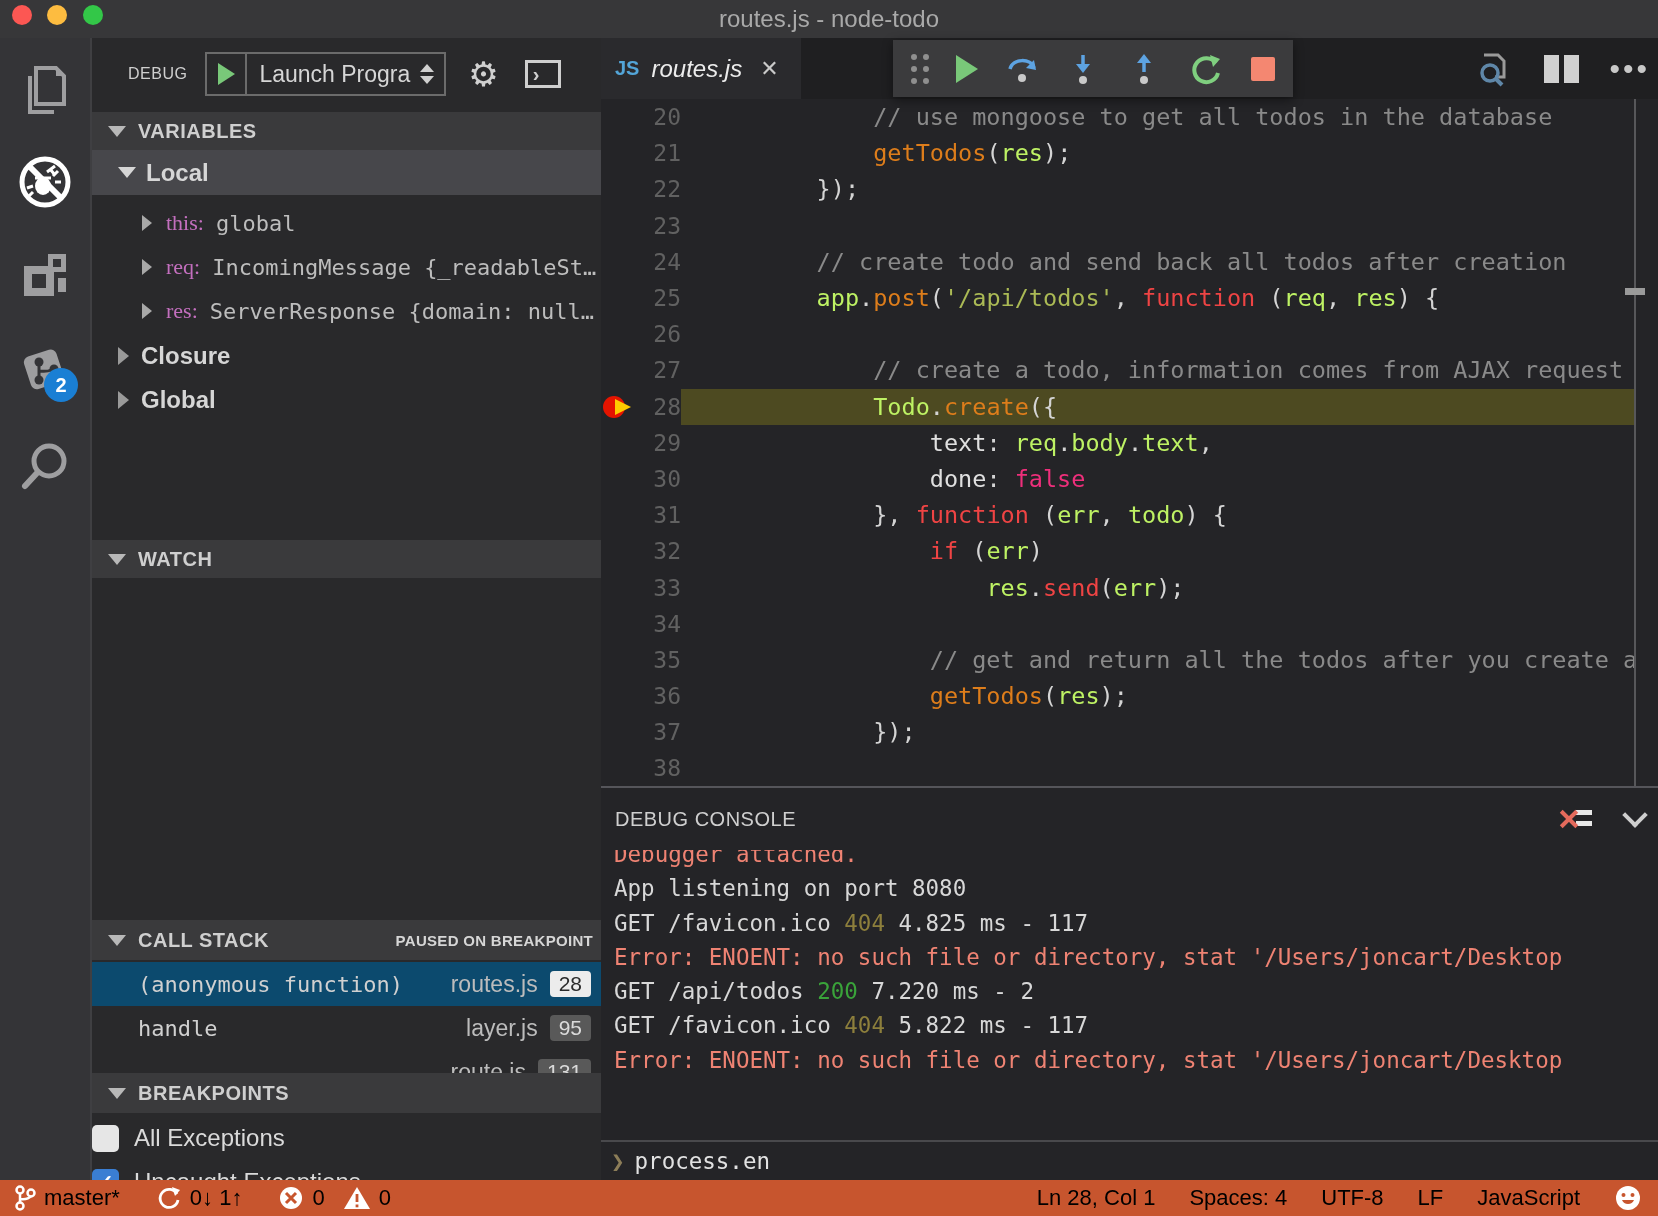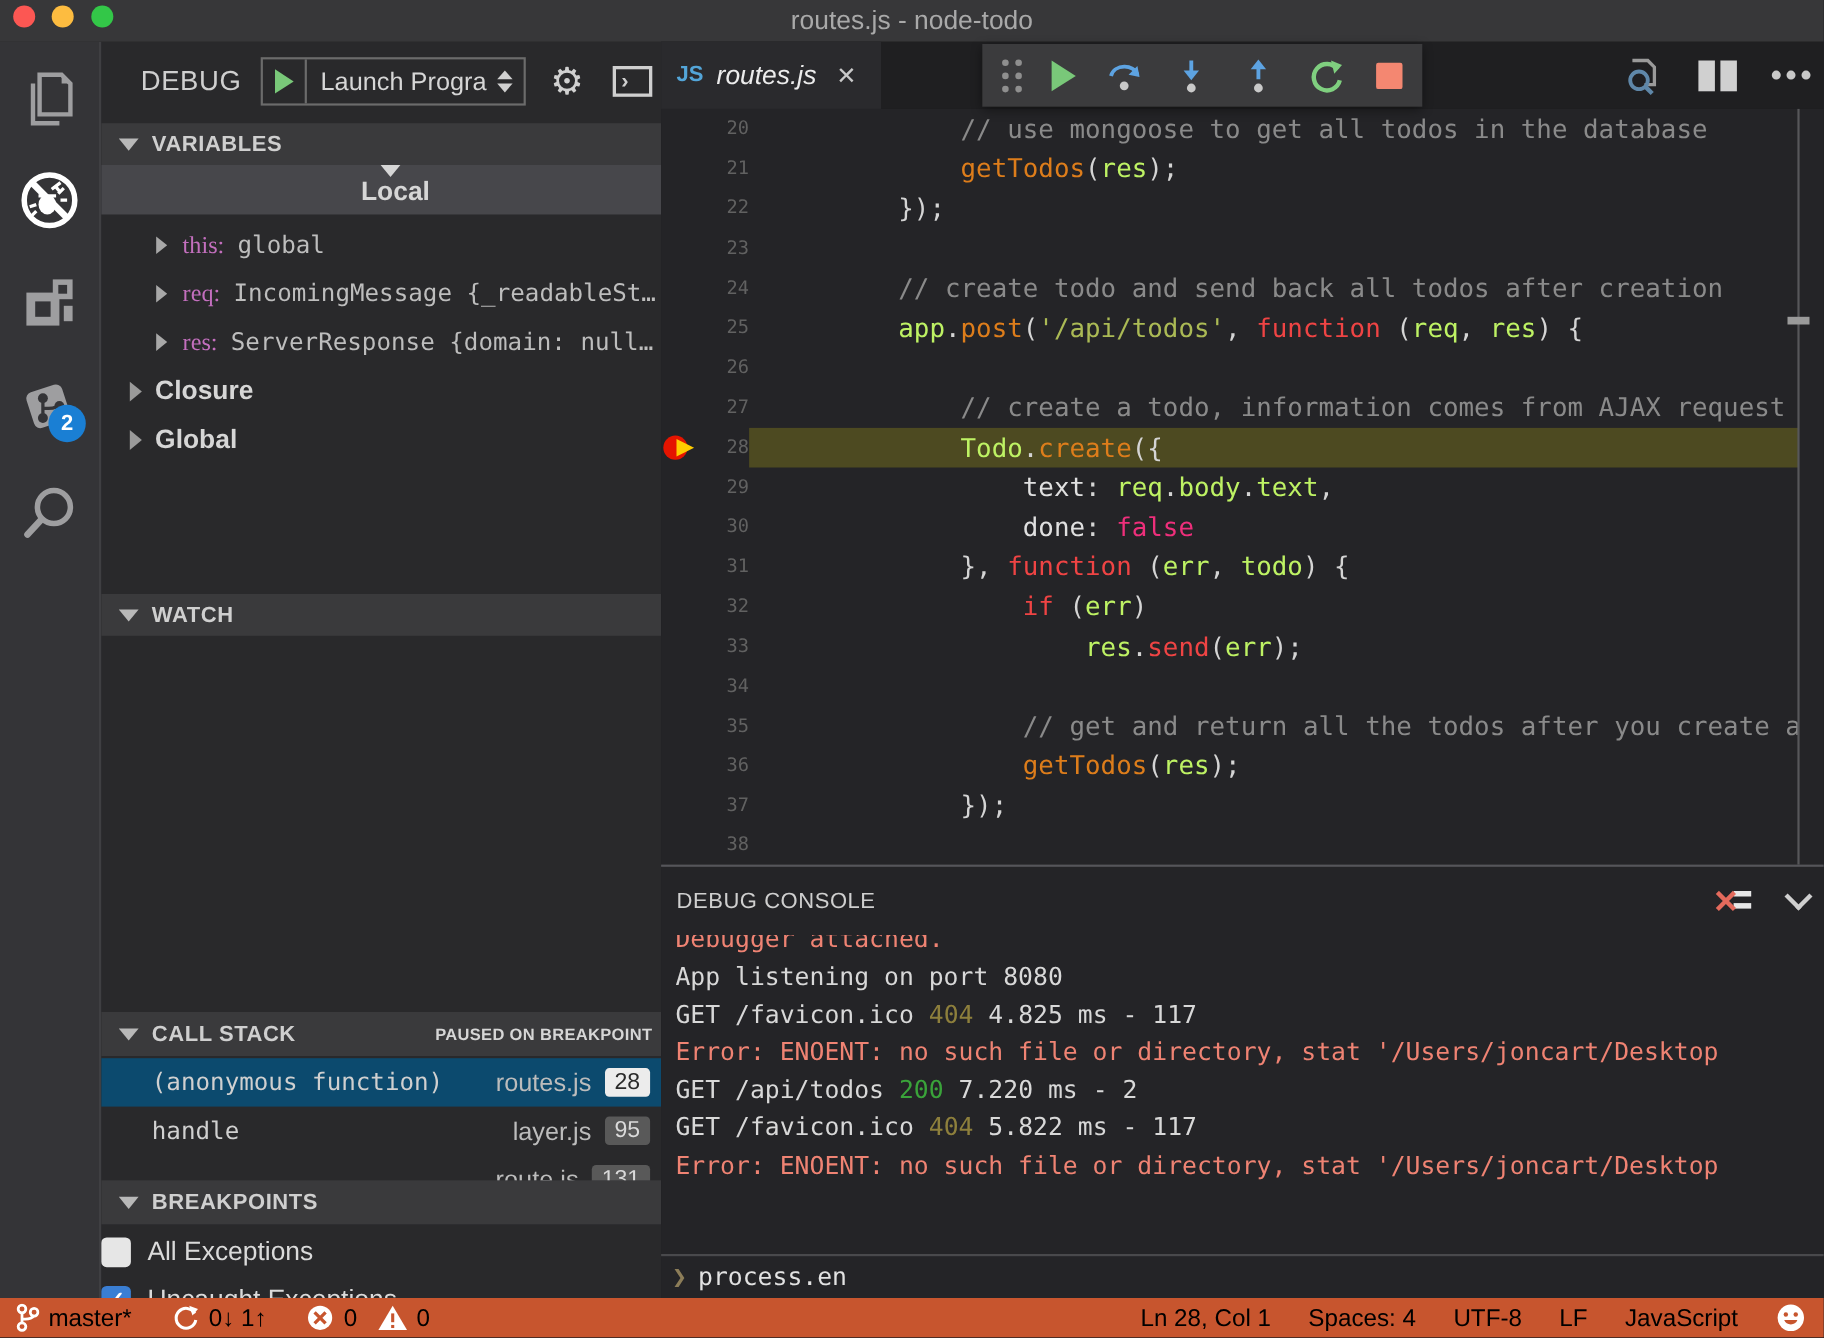--- a/index.html
+++ b/index.html
@@ -23,21 +23,21 @@
   .activitybar{position:absolute;left:0;top:38px;width:90px;bottom:36px;background:#343437;}
   .act-item{position:absolute;left:0;width:90px;height:64px;display:flex;align-items:center;justify-content:center;}
   .act-badge{position:absolute;left:44px;top:30px;width:34px;height:34px;border-radius:50%;
     background:var(--activity-badge);color:#fff;font-size:20px;font-weight:bold;
     display:flex;align-items:center;justify-content:center;}
 
   
   .sidebar{position:absolute;left:90px;top:38px;width:511px;bottom:36px;background:#29292b;
     border-left:2px solid #3f3f42;overflow:hidden;font-size:23px;color:#d0d0d0;}
   .debug-head{position:absolute;left:0;top:0;right:0;height:72px;display:flex;align-items:center;padding-left:36px;}
-  .debug-title{font-size:25px;color:#cfcfcf;letter-spacing:.5px;}
+  .debug-title{font-size:16px;color:#cfcfcf;letter-spacing:.5px;}
   .launch-box{margin-left:18px;height:44px;border:2px solid #6b6b6b;display:flex;align-items:center;}
   .launch-play{width:40px;height:100%;display:flex;align-items:center;justify-content:center;border-right:2px solid #6b6b6b;}
   .tri-play{width:0;height:0;border-left:17px solid #79c879;border-top:11px solid transparent;border-bottom:11px solid transparent;}
   .launch-text{padding:0 10px 0 12px;font-size:23px;color:#d6d6d6;white-space:nowrap;}
   .updown{display:flex;flex-direction:column;gap:4px;padding-right:10px;}
   .updown i{display:block;width:0;height:0;border-left:7px solid transparent;border-right:7px solid transparent;}
   .updown .u{border-bottom:8px solid #d0d0d0;}
   .updown .d{border-top:8px solid #d0d0d0;}
   .gear{margin-left:22px;font-size:34px;color:#d0d0d0;line-height:1;}
   .consoleicon{margin-left:26px;width:36px;height:28px;border:3px solid #cfcfcf;color:#cfcfcf;
@@ -46,21 +46,21 @@
   .sec-hdr{position:absolute;left:0;right:0;height:38px;background:#3a3a3c;display:flex;align-items:center;
     padding-left:16px;font-weight:bold;font-size:20px;color:#cfcfcf;letter-spacing:.5px;z-index:3;}
   .tri-exp{width:0;height:0;border-left:9px solid transparent;border-right:9px solid transparent;
     border-top:11px solid #b8b8b8;margin-right:12px;}
   .tri-col{width:0;height:0;border-top:9px solid transparent;border-bottom:9px solid transparent;
     border-left:11px solid #9a9a9a;margin-right:12px;}
   .paused-badge{margin-left:auto;margin-right:8px;font-size:15px;font-weight:bold;color:#d6d6d6;letter-spacing:.3px;}
 
   .scope-row{position:absolute;left:0;right:0;height:45px;display:flex;align-items:center;padding-left:26px;
     font-weight:bold;font-size:24px;color:#d6d6d6;}
-  .scope-row.selected{background:#47474b;flex-direction:column;}
+  .scope-row.selected{background:#47474b;}
   .var-row{position:absolute;left:0;right:0;height:44px;display:flex;align-items:center;padding-left:50px;
     font-family:"DejaVu Sans Mono",monospace;font-size:22px;white-space:nowrap;overflow:hidden;}
   .var-arrow{width:0;height:0;border-top:8px solid transparent;border-bottom:8px solid transparent;
     border-left:10px solid #a8a8a8;margin-right:14px;flex:none;}
   .var-name{color:#c36fbe;font-family:Liberation Serif, serif;}
   .var-value{color:#bdbdbd;margin-left:12px;}
 
   .cs-row{position:absolute;left:0;right:0;height:44px;display:flex;align-items:center;
     padding-left:46px;padding-right:10px;font-size:23px;color:#d0d0d0;}
   .cs-row.selected{background:#0c4a6e;}
@@ -93,21 +93,21 @@
     padding:0 18px;z-index:6;}
   .grip{display:grid;grid-template-columns:6px 6px;grid-gap:6px;}
   .grip i{width:6px;height:6px;border-radius:50%;background:#8f8f8f;}
   .tri-cont{width:0;height:0;border-left:22px solid #79c879;border-top:14px solid transparent;border-bottom:14px solid transparent;}
   .stop-sq{width:24px;height:24px;background:#f48771;border-radius:2px;}
 
   .code{position:absolute;left:0;top:61px;right:0;height:687px;overflow:hidden;
     font-family:"DejaVu Sans Mono",monospace;font-size:23.5px;}
   .cl-row{position:relative;display:flex;height:36.2px;align-items:center;}
   .cl-glyph{width:26px;flex:none;position:relative;height:100%;}
-  .cl-num{width:54px;flex:none;text-align:right;color:#616161;font-size:17px;}
+  .cl-num{width:54px;flex:none;text-align:right;color:#616161;font-size:23px;}
   .cl-src{flex:1;margin-right:23px;padding-left:79px;white-space:pre;overflow:hidden;height:100%;
     display:flex;align-items:center;}
   .cl-row.current .cl-src{background:var(--current-line);}
   .bp-dot{position:absolute;left:2px;top:7px;width:22px;height:22px;border-radius:50%;background:var(--breakpoint);}
   .bp-arrow{position:absolute;left:14px;top:10px;width:0;height:0;border-left:16px solid var(--paused-arrow);
     border-top:8px solid transparent;border-bottom:8px solid transparent;}
   .tk-comment{color:#8a8a8a}.tk-fn{color:#dd7d1b}.tk-var{color:#bef264}.tk-str{color:#abba55}
   .tk-kw{color:#ef4444}.tk-bool{color:#ee2f7b}.tk-prop{color:#e0e0e0}.tk-punc{color:#d4d4d4}
   .scroll-line{position:absolute;right:22px;top:61px;height:687px;width:2px;background:#57575a;z-index:4;}
   .overview-tick{position:absolute;right:13px;top:250px;width:20px;height:7px;background:#9a9a9a;z-index:5;}

